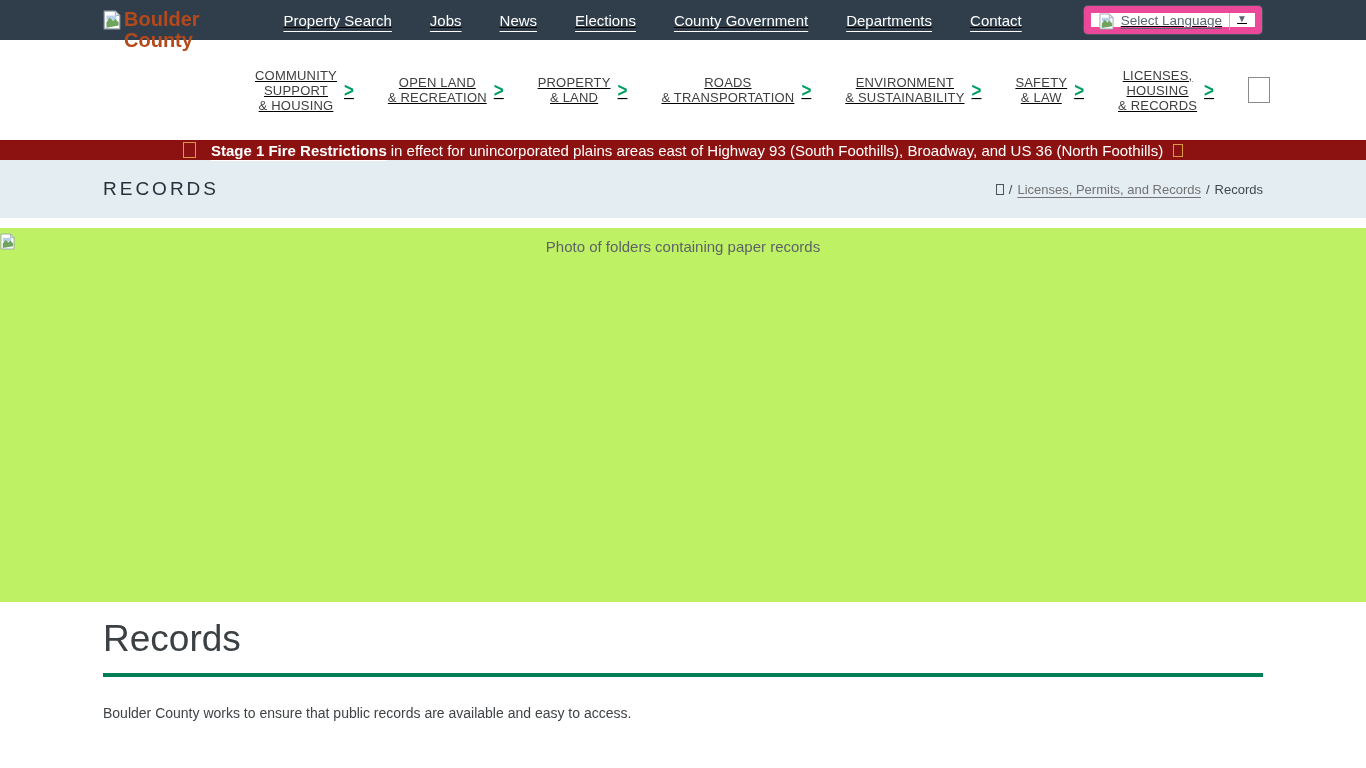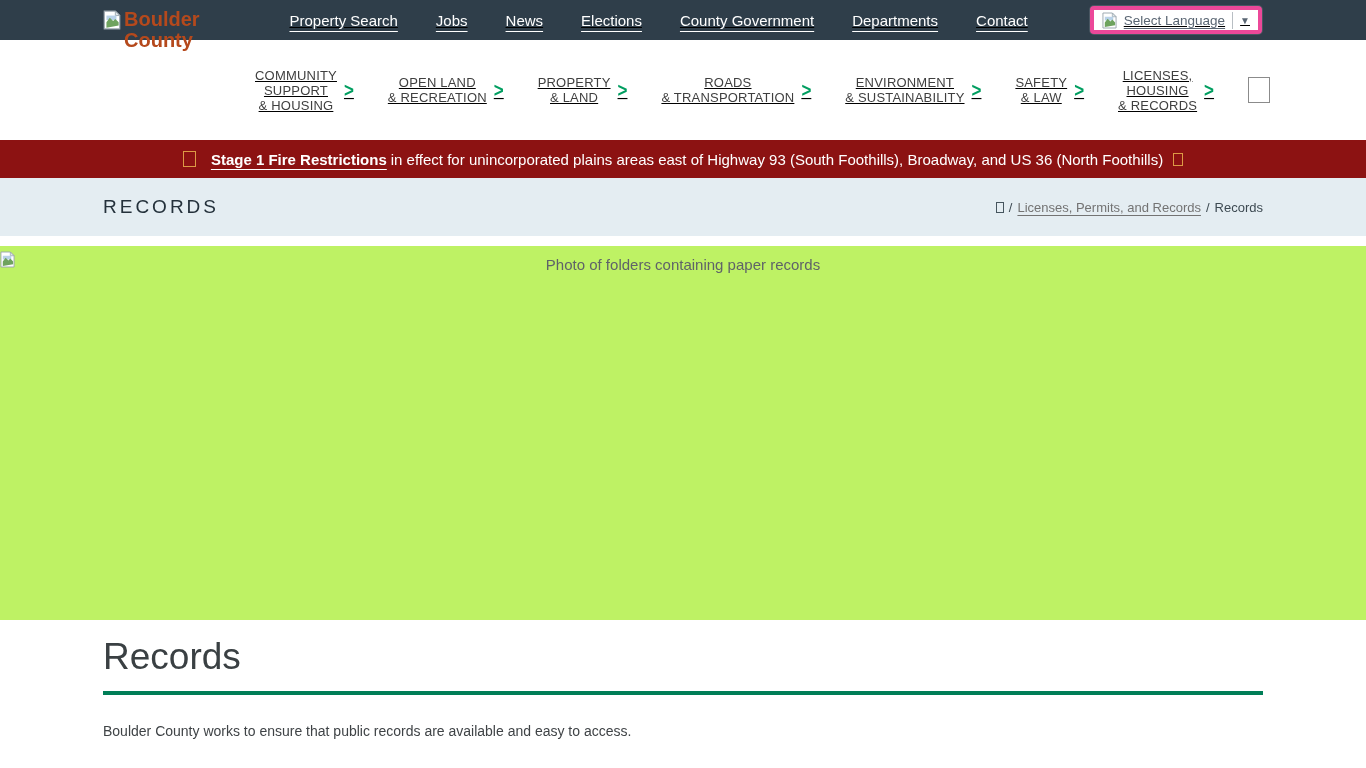--- a/index.html
+++ b/index.html
@@ -21,22 +21,22 @@
   .util-nav {
     margin-left: auto; display: flex; align-items: center; gap: 38px;
     padding-right: 104px;
   }
   .util-link {
     color: #ffffff; font-size: 15px; text-decoration: underline;
     text-underline-offset: 5px; text-decoration-thickness: 1px;
     white-space: nowrap; cursor: pointer;
   }
   .lang-widget {
-    margin-left: 24px; background: #ffffff; border: 4px solid #ec4899;
-    border-radius: 4px; height: 28px; display: flex; align-items: center;
+    margin-left: 24px; background: #ffffff; border: 7px solid #ec4899;
+    border-radius: 4px; height: 28px; display: flex; align-items: flex-start;
     gap: 7px; padding: 0 8px; cursor: pointer; box-shadow: 0 0 0 1px #ffffff22;
   }
   .lang-label {
     color: #5a6673; font-size: 13.5px; text-decoration: underline;
     text-underline-offset: 3px;
   }
   .lang-sep { width: 1px; height: 17px; background: #b8bec3; }
   .lang-arrow { color: #5a6673; font-size: 10px; }
 
   
@@ -56,21 +56,21 @@
     color: #019e60; font-weight: 700; font-size: 17px;
     transform: scaleY(1.15); line-height: 1;
   }
   .search-placeholder {
     width: 22px; height: 26px; border: 1px solid #8b8b8b; background: #fff;
     cursor: pointer;
   }
 
   
   .alert-banner {
-    height: 38px; background: #8c1212; color: #ffffff;
+    height: 20px; background: #8c1212; color: #ffffff;
     display: flex; align-items: center; justify-content: center;
     font-size: 15px;
   }
   .alert-ph {
     display: inline-block; border: 1px solid #dd9a45; background: transparent;
   }
   .alert-ph.left { width: 13px; height: 16px; margin-right: 15px; }
   .alert-ph.right { width: 10px; height: 13px; margin-left: 10px; }
   .alert-title {
     font-weight: 700; text-decoration: underline; text-underline-offset: 4px;

